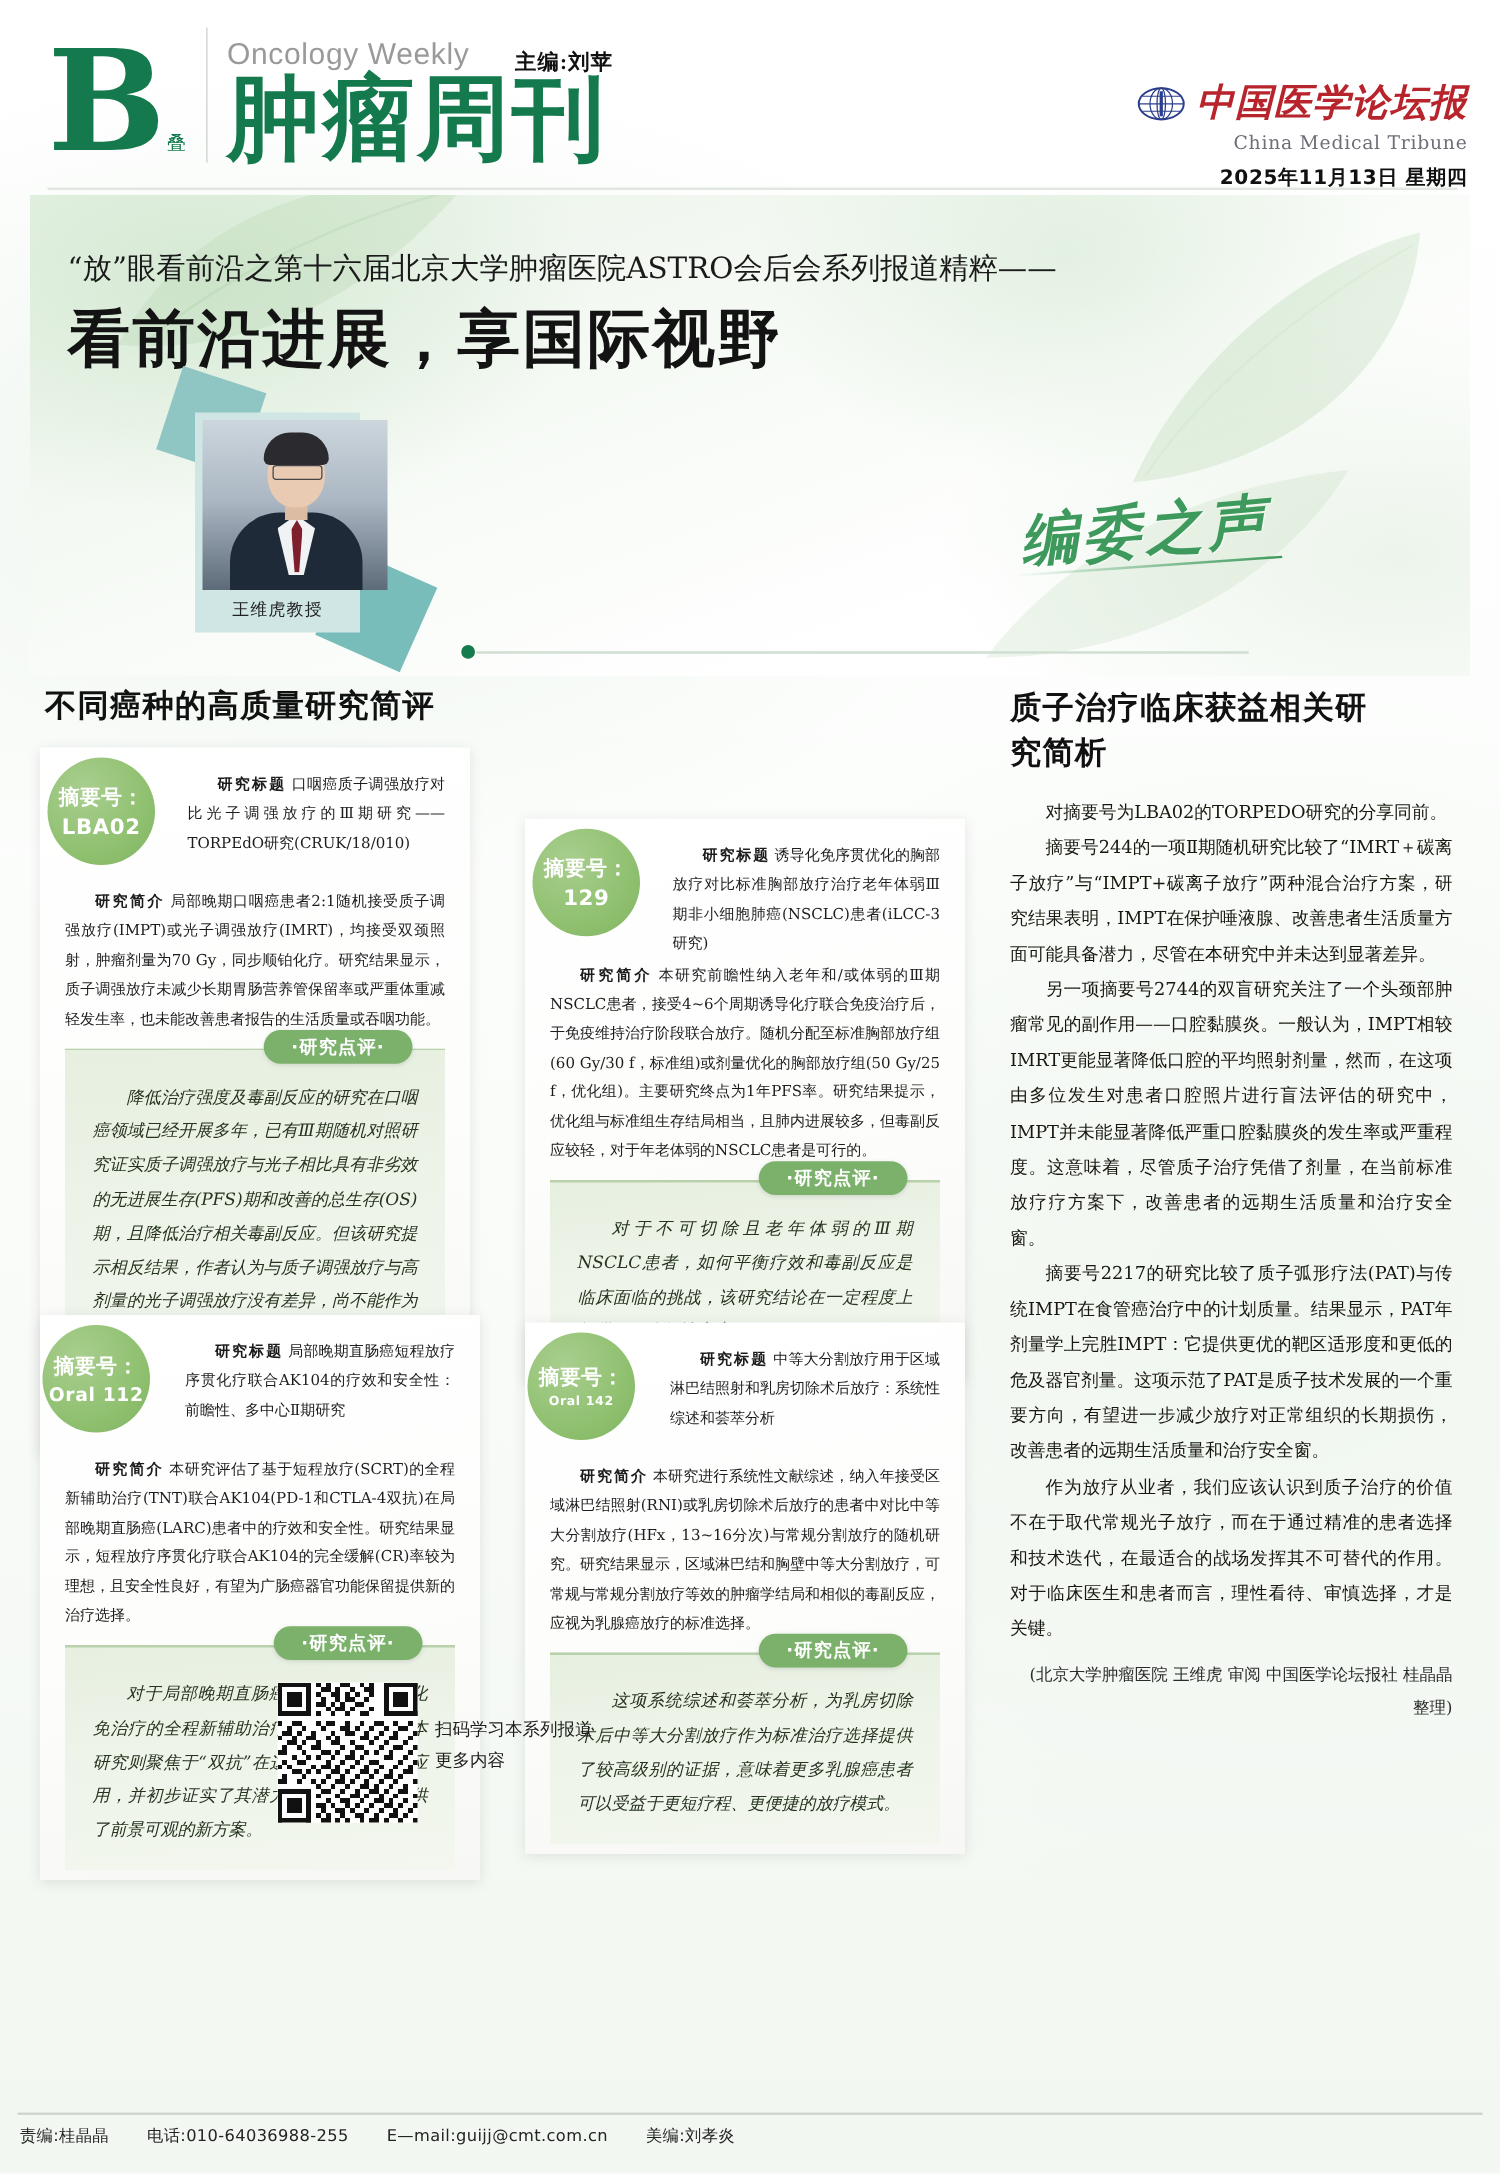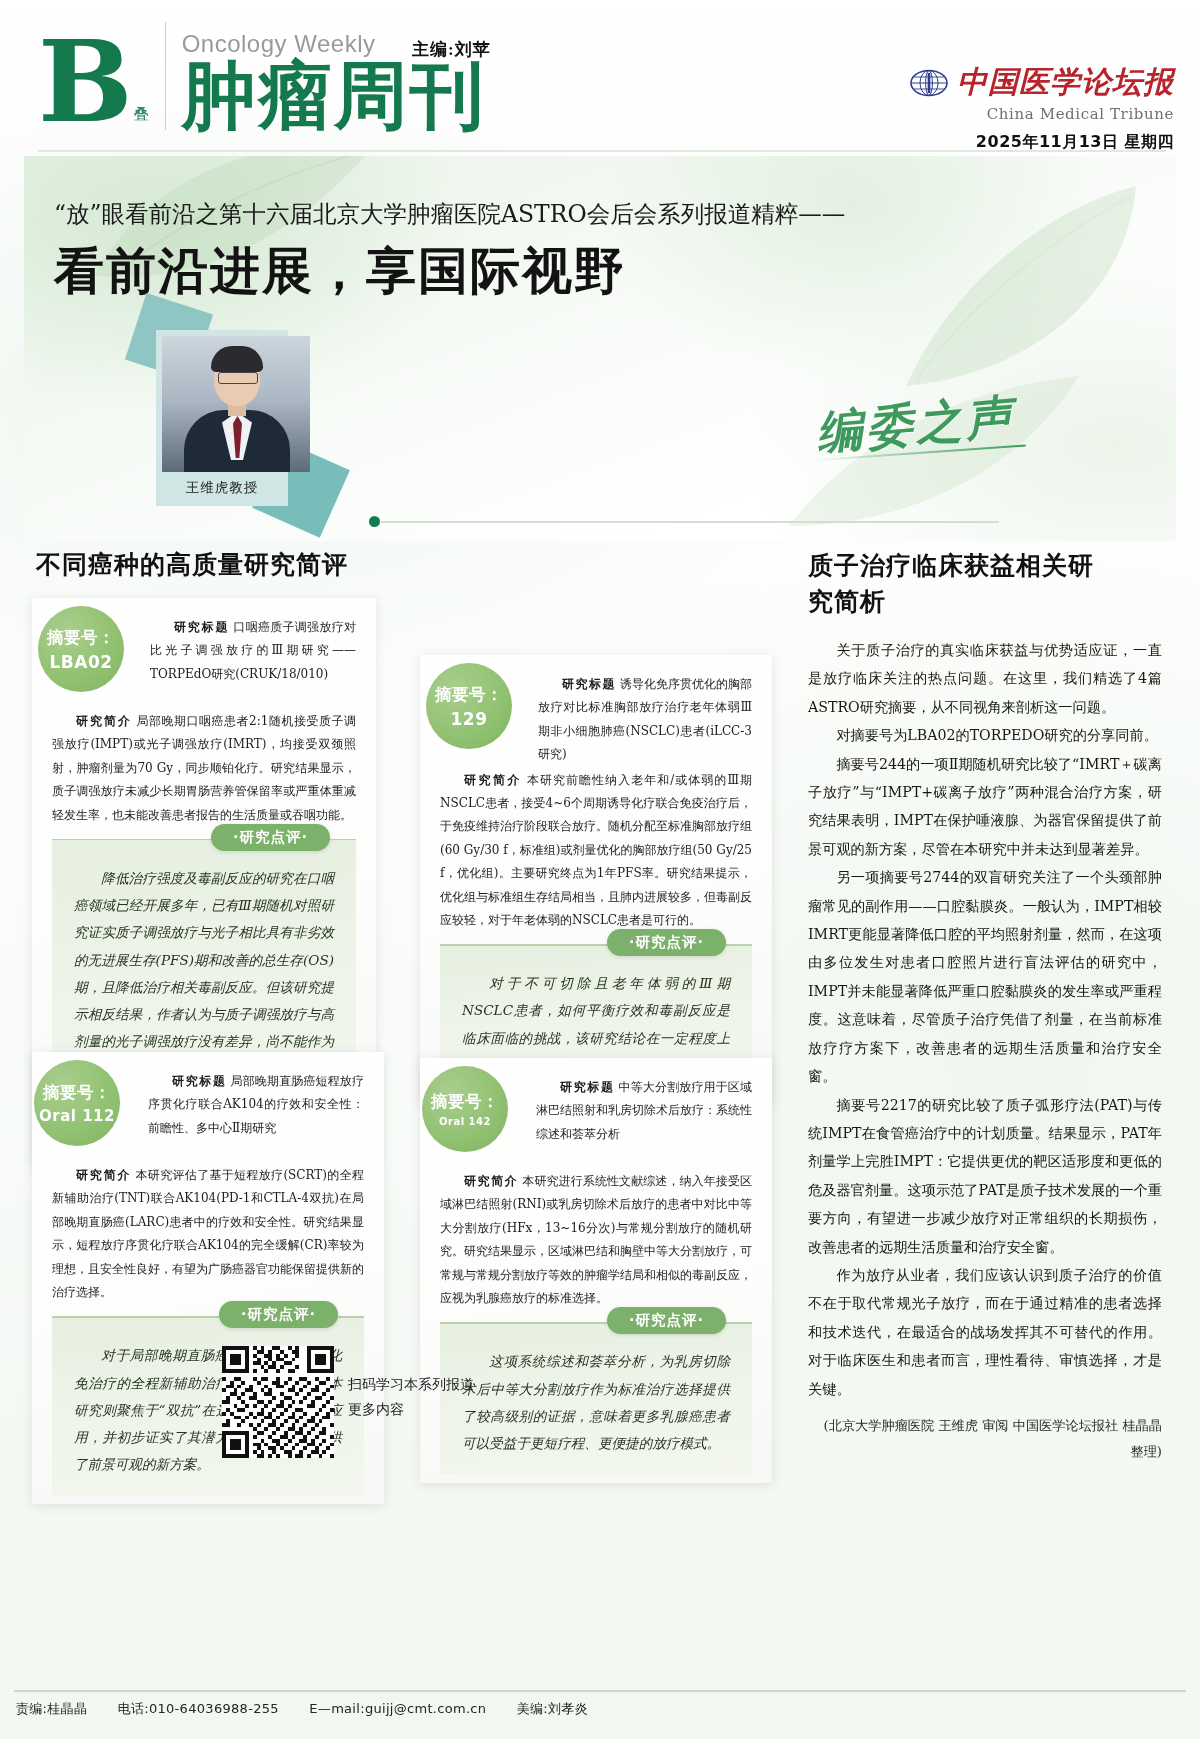--- a/index.html
+++ b/index.html
@@ -394,23 +394,22 @@
       </div>
       <div class="comment">
         <div class="comment-rule"></div>
         <div class="comment-tag">·研究点评·</div>
         <p>这项系统综述和荟萃分析，为乳房切除术后中等大分割放疗作为标准治疗选择提供了较高级别的证据，意味着更多乳腺癌患者可以受益于更短疗程、更便捷的放疗模式。</p>
       </div>
     </div>
   </div>
 
   <div class="rcol">
-    <p>关于质子治疗的真实临床获益与优势适应证，一直是放疗临床关注的热点问题。在这里，我们精选了4篇ASTRO研究摘要，从不同视角来剖析这一问题。</p>
     <p>对摘要号为LBA02的TORPEDO研究的分享同前。</p>
-    <p>摘要号244的一项Ⅱ期随机研究比较了“IMRT＋碳离子放疗”与“IMPT+碳离子放疗”两种混合治疗方案，研究结果表明，IMPT在保护唾液腺、为器官保留提供了前景可观的新方案，尽管在本研究中并未达到显著差异。</p>
+    <p>摘要号244的一项Ⅱ期随机研究比较了“IMRT＋碳离子放疗”与“IMPT+碳离子放疗”两种混合治疗方案，研究结果表明，IMPT在保护唾液腺、改善患者生活质量方面可能具备潜力，尽管在本研究中并未达到显著差异。</p>
     <p>另一项摘要号2744的双盲研究关注了一个头颈部肿瘤常见的副作用——口腔黏膜炎。一般认为，IMPT相较IMRT更能显著降低口腔的平均照射剂量，然而，在这项由多位发生对患者口腔照片进行盲法评估的研究中，IMPT并未能显著降低严重口腔黏膜炎的发生率或严重程度。这意味着，尽管质子治疗凭借了剂量，在当前标准放疗疗方案下，改善患者的远期生活质量和治疗安全窗。</p>
     <p>摘要号2217的研究比较了质子弧形疗法(PAT)与传统IMPT在食管癌治疗中的计划质量。结果显示，PAT年剂量学上完胜IMPT：它提供更优的靶区适形度和更低的危及器官剂量。这项示范了PAT是质子技术发展的一个重要方向，有望进一步减少放疗对正常组织的长期损伤，改善患者的远期生活质量和治疗安全窗。</p>
     <p>作为放疗从业者，我们应该认识到质子治疗的价值不在于取代常规光子放疗，而在于通过精准的患者选择和技术迭代，在最适合的战场发挥其不可替代的作用。对于临床医生和患者而言，理性看待、审慎选择，才是关键。</p>
     <p class="sig">(北京大学肿瘤医院 王维虎 审阅 中国医学论坛报社 桂晶晶 整理)</p>
   </div>
 
   <div class="qr-wrap">
     <svg class="qr" viewBox="0 0 29 29" shape-rendering="crispEdges">
       <rect width="29" height="29" fill="#fff"></rect>
       <g fill="#111">

